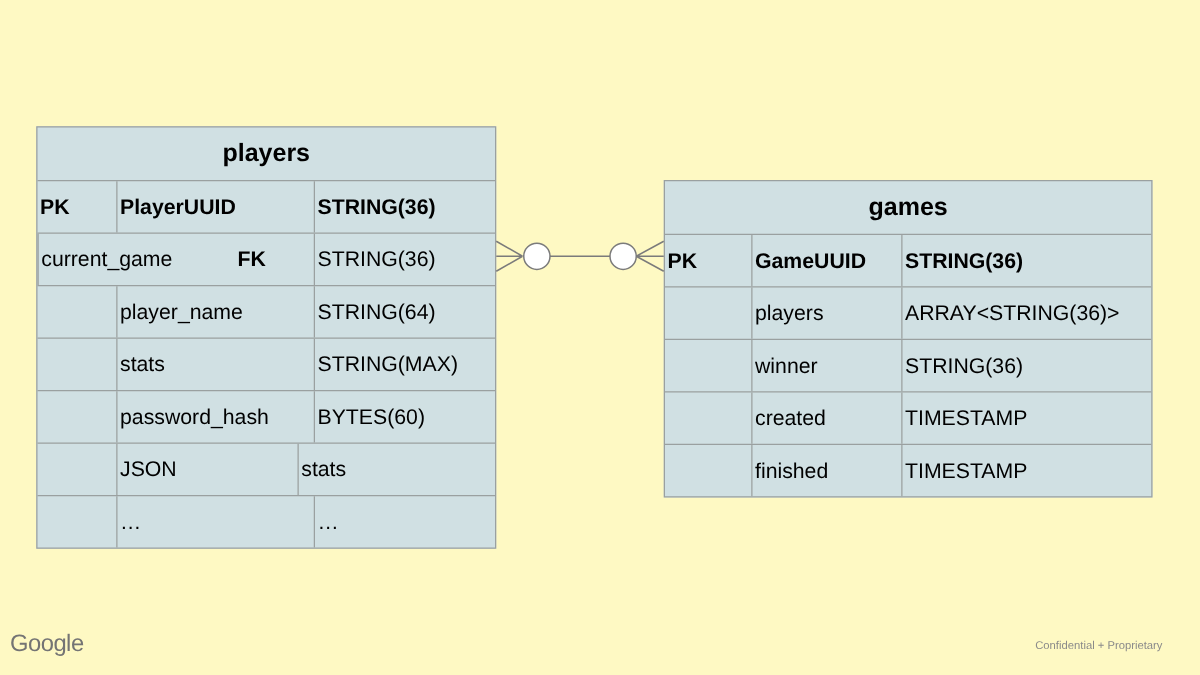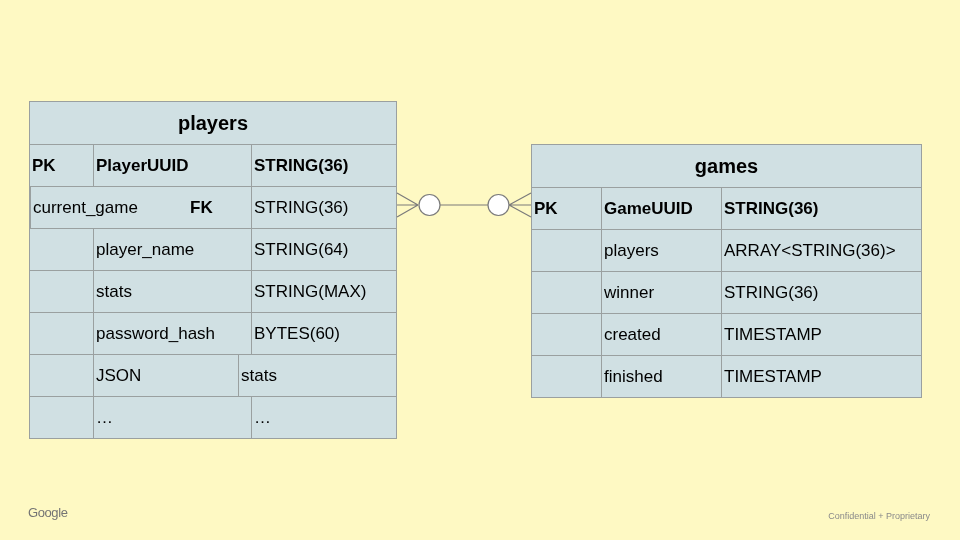--- a/index.html
+++ b/index.html
@@ -34,21 +34,21 @@
   .players .er-cell.key{width:63px}
   .players .er-cell.name{width:158px}
   .players .er-cell.type{flex:1}
   .games .er-cell.key{width:69px}
   .games .er-cell.name{width:120px}
   .games .er-cell.type{flex:1}
   .connector{position:absolute;left:0;top:0;pointer-events:none}
   .connector path,.connector line{stroke:var(--connector);stroke-width:1.2;fill:none}
   .connector circle{stroke:var(--connector);stroke-width:1.2;fill:var(--circle-fill)}
   .google-logo{
-    position:absolute;left:28px;top:505px;font-size:13px;letter-spacing:-0.4px;
+    position:absolute;left:8px;top:505px;font-size:19px;letter-spacing:-0.4px;
     color:var(--logo-gray);
   }
   .footer-note{
     position:absolute;right:30px;top:511px;font-size:9px;color:var(--note-gray);margin-left:36px;
   }
 </style>
 </head>
 <body>
 
 <div class="slide">

